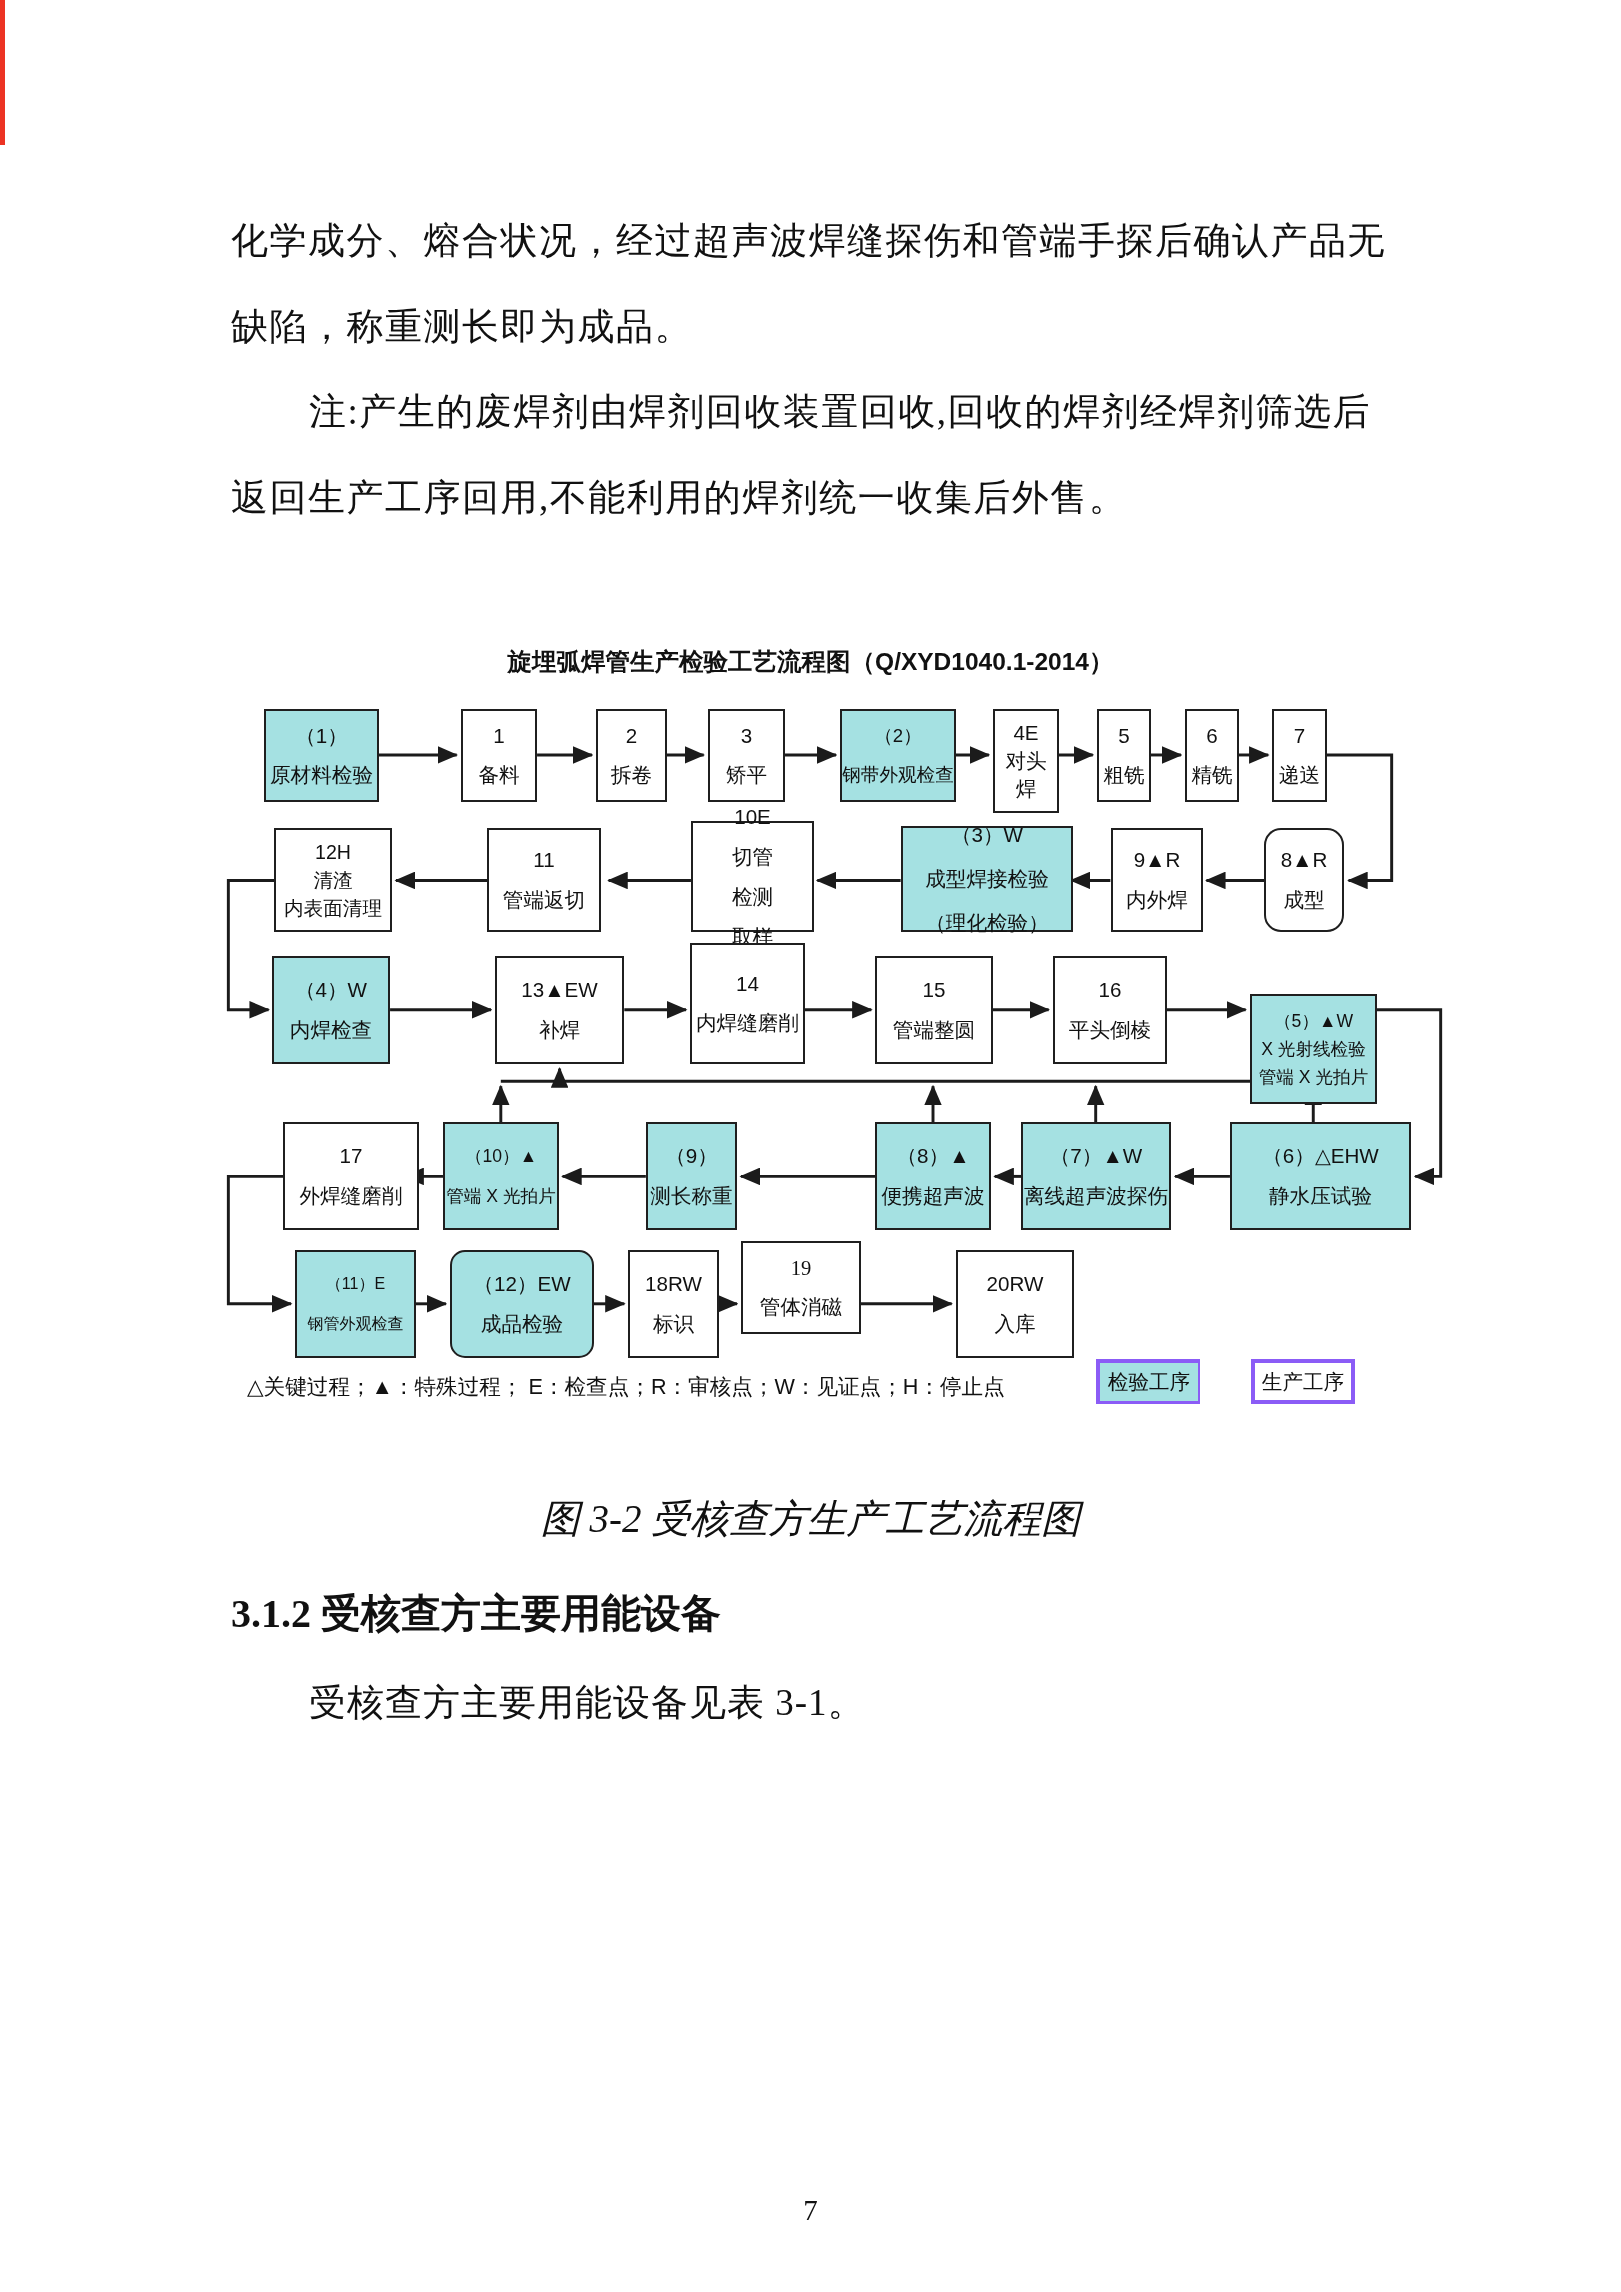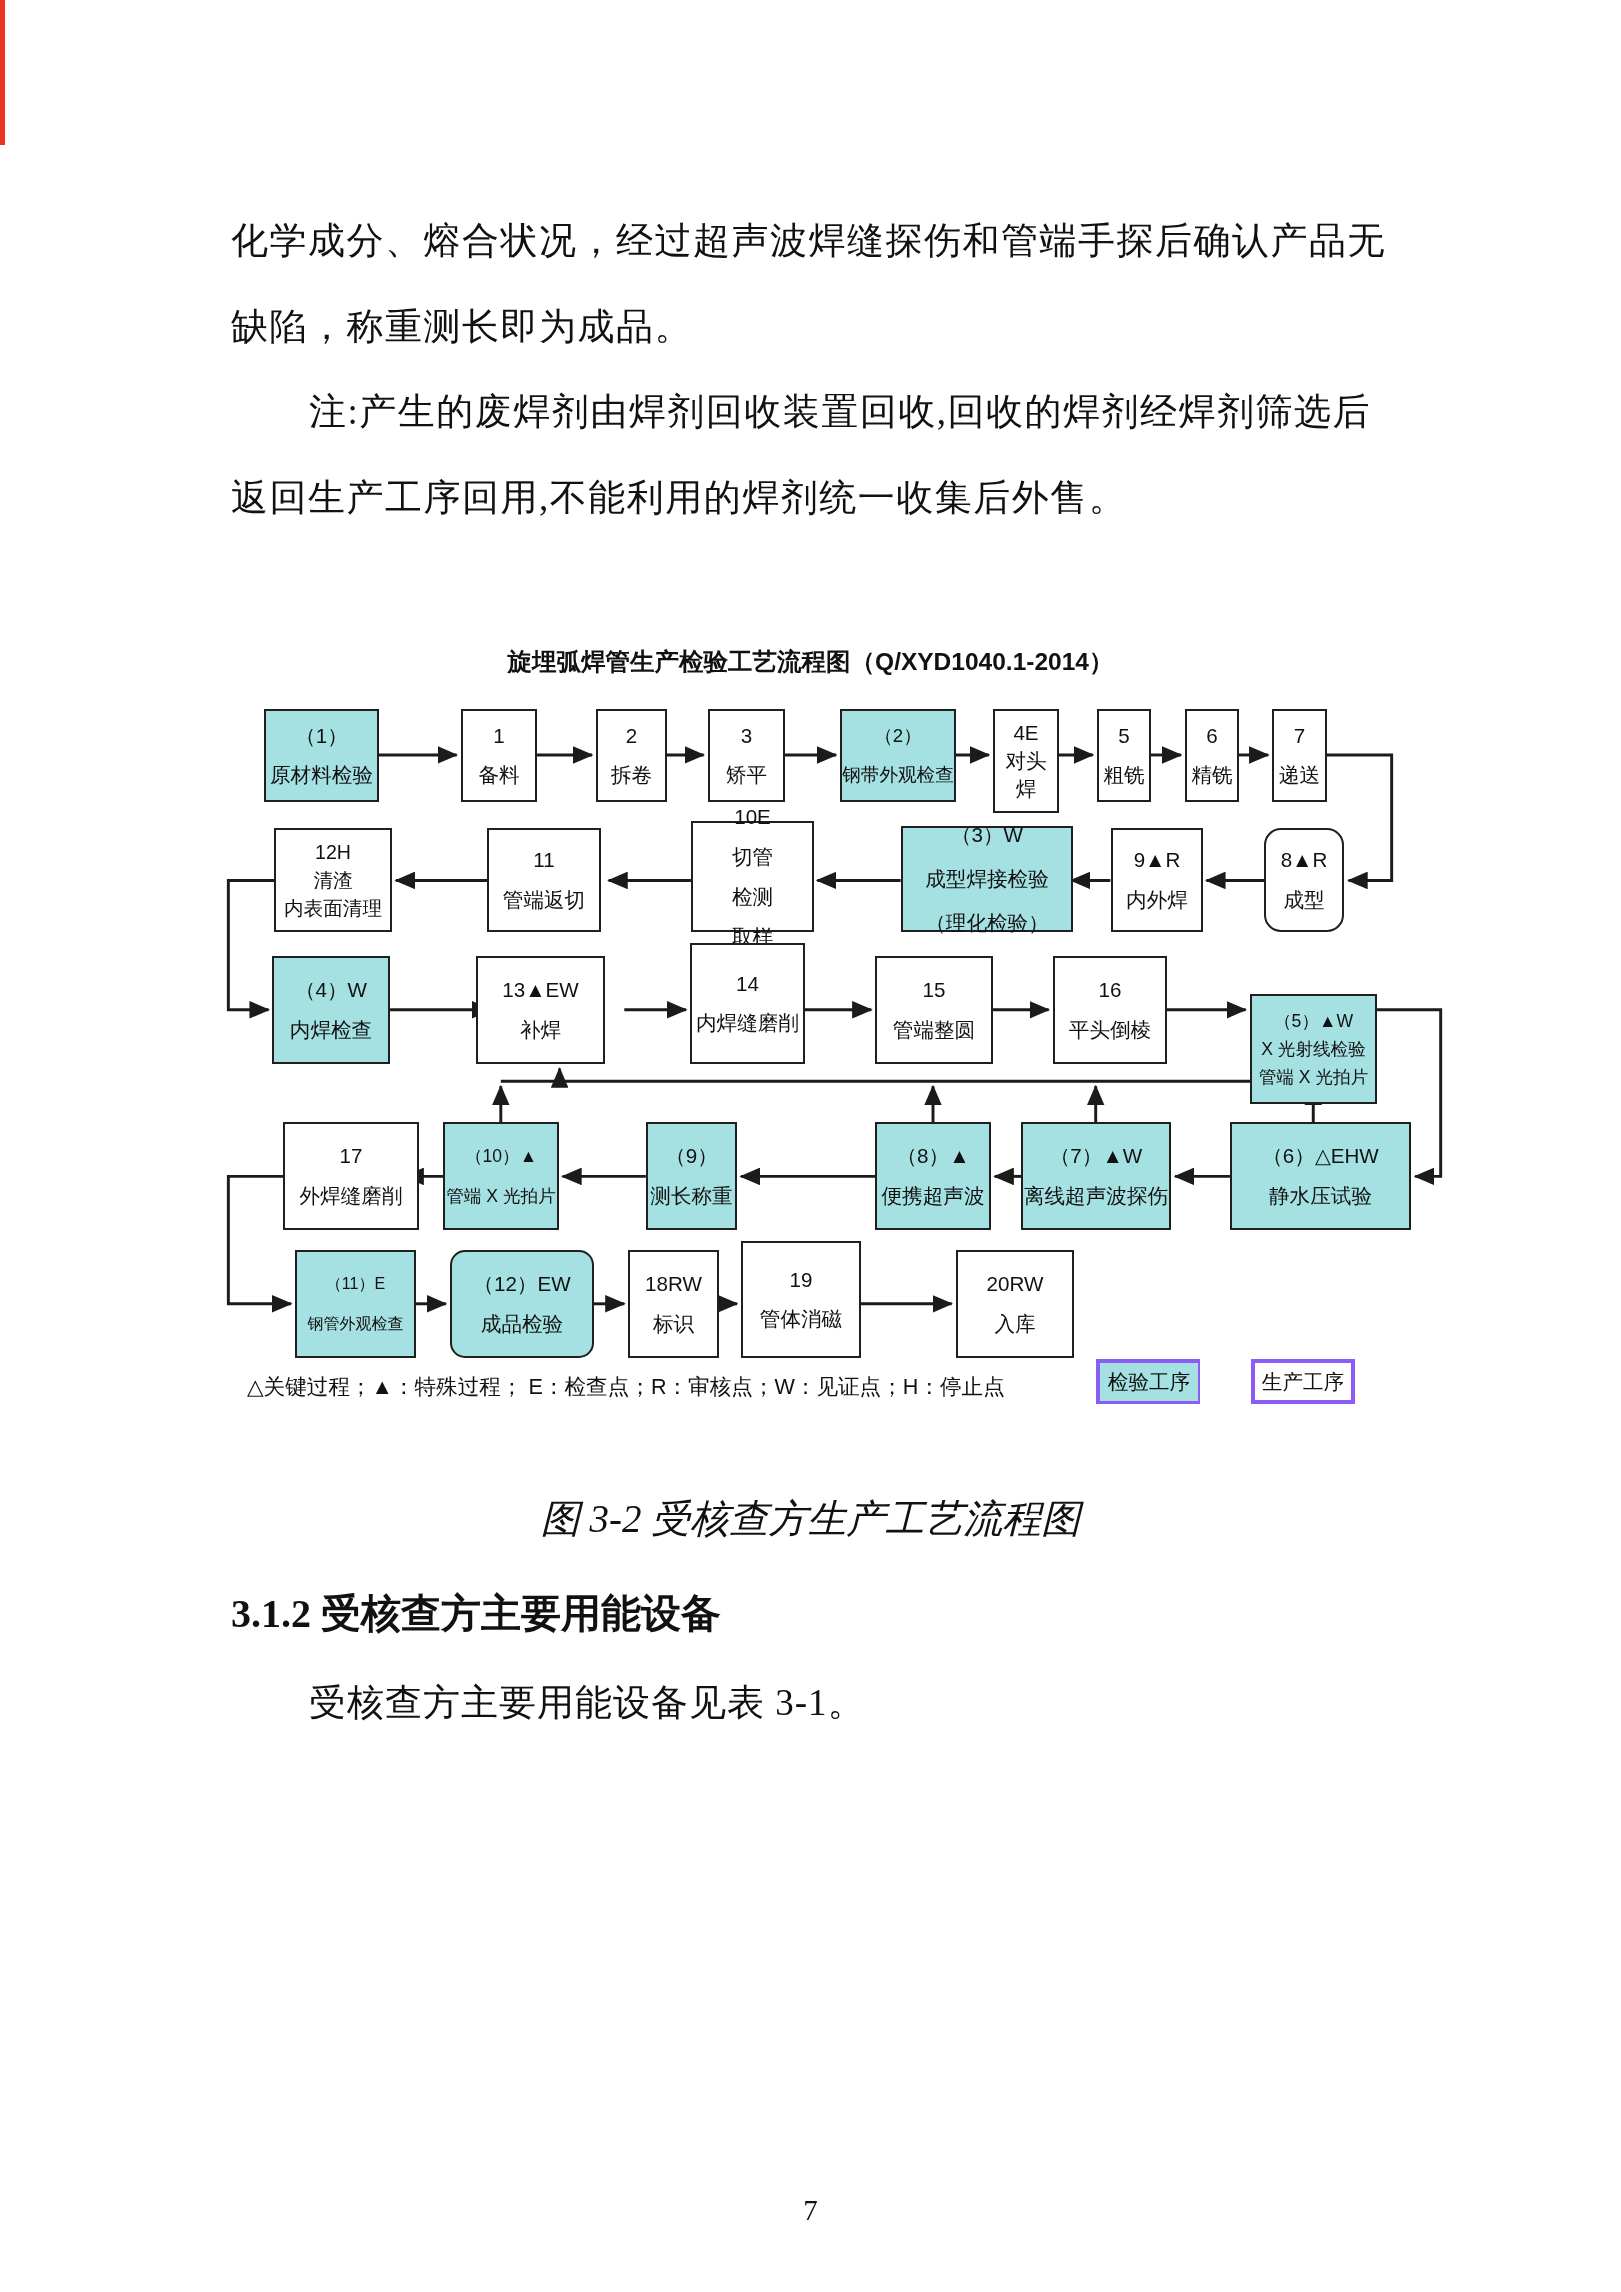--- a/index.html
+++ b/index.html
@@ -153,21 +153,21 @@
       <div class="lbl">内外焊</div>
     </div>
     <div class="node" style="left: 1264px; top: 828px; width: 80px; height: 104px; gap: 11.8px; border-radius: 17px;">
       <div class="code">8▲R</div>
       <div class="lbl">成型</div>
     </div>
     <div class="node inspection" style="left: 272px; top: 956px; width: 118px; height: 108px; gap: 11.8px;">
       <div class="code">（4）W</div>
       <div class="lbl">内焊检查</div>
     </div>
-    <div class="node" style="left: 476px; top: 956px; width: 129px; height: 108px; gap: 11.8px;">
+    <div class="node" style="left: 495px; top: 956px; width: 129px; height: 108px; gap: 11.8px;">
       <div class="code">13▲EW</div>
       <div class="lbl">补焊</div>
     </div>
     <div class="node" style="left: 690px; top: 943px; width: 115px; height: 121px; gap: 11.8px;">
       <div class="code">14</div>
       <div class="lbl">内焊缝磨削</div>
     </div>
     <div class="node" style="left: 875px; top: 956px; width: 118px; height: 108px; gap: 11.8px;">
       <div class="code">15</div>
       <div class="lbl">管端整圆</div>
@@ -210,21 +210,21 @@
       <div class="lbl">钢管外观检查</div>
     </div>
     <div class="node inspection" style="left: 450px; top: 1250px; width: 144px; height: 108px; gap: 11.8px; border-radius: 15px;">
       <div class="code">（12）EW</div>
       <div class="lbl">成品检验</div>
     </div>
     <div class="node" style="left: 628px; top: 1250px; width: 91px; height: 108px; gap: 11.8px;">
       <div class="code">18RW</div>
       <div class="lbl">标识</div>
     </div>
-    <div class="node" style="left: 741px; top: 1241px; width: 120px; height: 117px; gap: 11.8px;">
+    <div class="node" style="left: 741px; top: 1241px; width: 120px; height: 93px; gap: 11.8px; font-family: Liberation Serif, serif;">
       <div class="code">19</div>
       <div class="lbl">管体消磁</div>
     </div>
     <div class="node" style="left: 956px; top: 1250px; width: 118px; height: 108px; gap: 11.8px;">
       <div class="code">20RW</div>
       <div class="lbl">入库</div>
     </div>
   </div>
 
 <div class="abs" id="legend-text">△关键过程；▲：特殊过程；  E：检查点；R：审核点；W：见证点；H：停止点</div>

